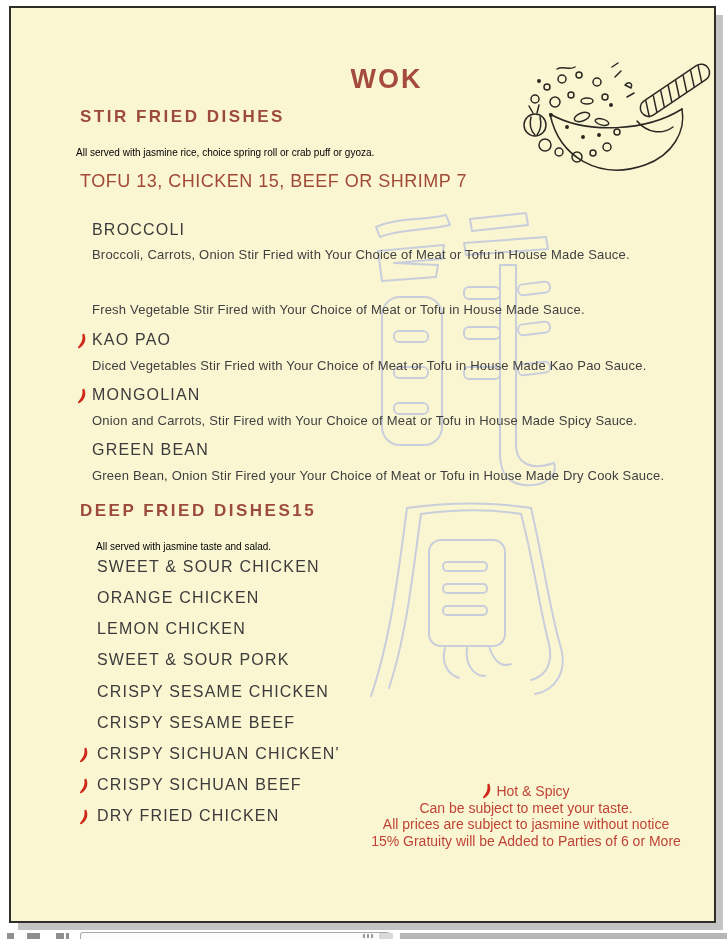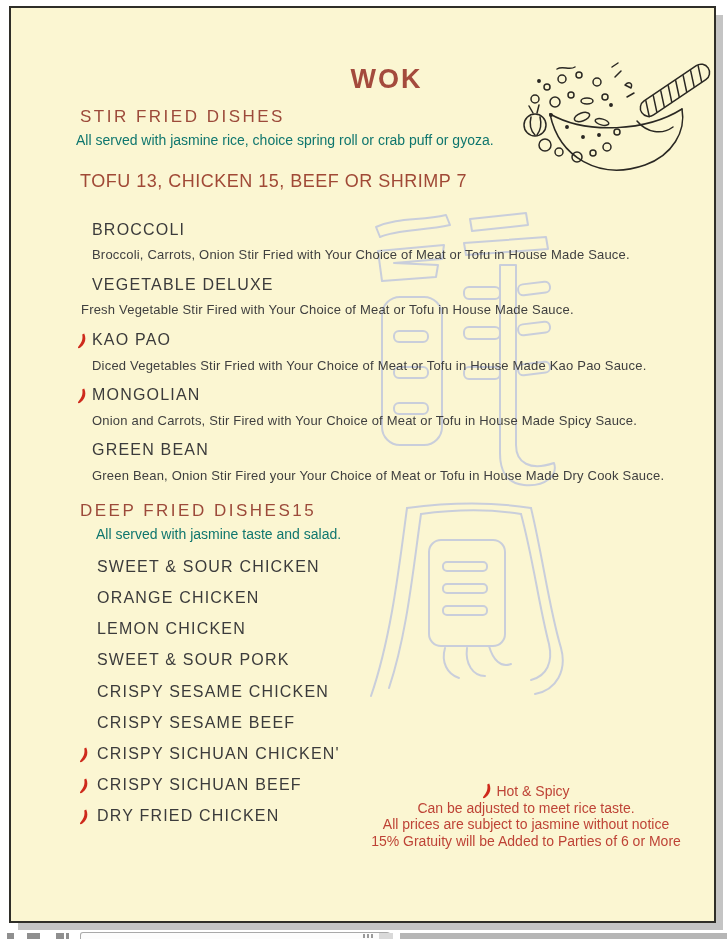--- a/index.html
+++ b/index.html
@@ -11,23 +11,23 @@
     position:absolute;left:9px;top:6px;width:703px;height:913px;
     background:#FBF6D2;border:2px solid #2F2E28;
     box-shadow:8px 8px 0 -1px #C4C4C4;
   }
   .page *{position:absolute;}
   .title{
     left:24px;top:56px;width:100%;text-align:center;
     font-size:27px;font-weight:bold;letter-spacing:2px;color:#A44B3D;
   }
   .sec-heading{
-    font-size:17px;font-weight:normal;letter-spacing:2.5px;color:#9C4A3A;white-space:nowrap;text-align:center;
-  }
-  .note{font-size:14px;color:#0f766e;white-space:nowrap;}
+    font-size:17px;font-weight:bold;letter-spacing:2.5px;color:#9C4A3A;white-space:nowrap;text-align:center;
+  }
+  .note{font-size:10px;color:#000000;white-space:nowrap;margin-top:15px;}
   .price-line{font-size:18px;letter-spacing:.5px;color:#A04936;white-space:nowrap;}
   .dish-name{font-size:16px;letter-spacing:1.2px;color:#3B3B3B;white-space:nowrap;}
   .dish-desc{font-size:13px;letter-spacing:.2px;color:#3F3F3F;white-space:nowrap;text-align:center;}
   .deep-price{}
   .footer{left:320px;top:775px;width:390px;text-align:center;color:#BE4336;font-size:14px;line-height:16.5px;}
   .footer div{position:static;}
   .chili{width:10px;height:16px;}
   .wm{stroke:#C9CEDB;fill:none;stroke-width:2;stroke-linejoin:round;stroke-linecap:round;}
   .ink{stroke:#2A2823;fill:none;stroke-width:1.5;stroke-linejoin:round;stroke-linecap:round;}
   .bottom-bar{position:absolute;left:0;bottom:0;width:727px;height:8px;background:#ffffff;}
@@ -132,22 +132,21 @@
 
   <div class="title">WOK</div>
 
   <div class="sec-heading" style="left:69px;top:99px">STIR FRIED DISHES</div>
   <div class="note" style="left:65px;top:124px">All served with jasmine rice, choice spring roll or crab puff or gyoza.</div>
   <div class="price-line" style="left:69px;top:163px">TOFU 13, CHICKEN 15, BEEF OR SHRIMP 7</div>
 
   <div class="dish-name" style="left:81px;top:213px">BROCCOLI</div>
   <div class="dish-desc" style="left:81px;top:239px">Broccoli, Carrots, Onion Stir Fried with Your Choice of Meat or Tofu in House Made Sauce.</div>
 
-  <div class="dish-name" style="left:81px;top:268px">VEGETABLE DELUXE</div>
-  <div class="dish-desc" style="left:70px;top:294px">Fresh Vegetable Stir Fired with Your Choice of Meat or Tofu in House Made Sauce.</div>
+  <div class="dish-desc" style="left:81px;top:294px">Fresh Vegetable Stir Fired with Your Choice of Meat or Tofu in House Made Sauce.</div>
 
   <svg class="chili" style="left:66px;top:325px" viewBox="0 0 10 16">
       <path d="M7.2,0.6 C9.4,5.4 8.6,10.8 3.4,14.6 C1.2,16.2 0.2,14.8 1.6,13.2 C5.4,9 6,4.6 5.2,1.4 Z" fill="#CE2A1C"></path>
     </svg>
   <div class="dish-name" style="left:81px;top:323px">KAO PAO</div>
   <div class="dish-desc" style="left:81px;top:350px">Diced Vegetables Stir Fried with Your Choice of Meat or Tofu in House Made Kao Pao Sauce.</div>
 
   <svg class="chili" style="left:66px;top:380px" viewBox="0 0 10 16">
       <path d="M7.2,0.6 C9.4,5.4 8.6,10.8 3.4,14.6 C1.2,16.2 0.2,14.8 1.6,13.2 C5.4,9 6,4.6 5.2,1.4 Z" fill="#CE2A1C"></path>
     </svg>
@@ -177,21 +176,21 @@
   <div class="dish-name" style="left:86px;top:768px">CRISPY SICHUAN BEEF</div>
   <svg class="chili" style="left:68px;top:801px" viewBox="0 0 10 16">
       <path d="M7.2,0.6 C9.4,5.4 8.6,10.8 3.4,14.6 C1.2,16.2 0.2,14.8 1.6,13.2 C5.4,9 6,4.6 5.2,1.4 Z" fill="#CE2A1C"></path>
     </svg>
   <div class="dish-name" style="left:86px;top:799px">DRY FRIED CHICKEN</div>
 
   <div class="footer">
     <div><svg class="chili" style="position:static;vertical-align:-3px;margin-right:4px" width="9" height="15" viewBox="0 0 10 16">
           <path d="M7.2,0.6 C9.4,5.4 8.6,10.8 3.4,14.6 C1.2,16.2 0.2,14.8 1.6,13.2 C5.4,9 6,4.6 5.2,1.4 Z" fill="#CE2A1C"></path>
         </svg><span style="position:static">Hot &amp; Spicy</span></div>
-    <div>Can be adjusted to meet rice taste.</div>
+    <div>Can be subject to meet your taste.</div>
     <div>All prices are subject to jasmine without notice</div>
     <div>15% Gratuity will be Added to Parties of 6 or More</div>
   </div>
 </div>
 
 <div class="bottom-bar">
   <div class="bb-btn" style="left:7px;width:7px"></div>
   <div class="bb-btn" style="left:27px;width:13px"></div>
   <div class="bb-btn" style="left:56px;width:8px"></div>
   <div class="bb-btn" style="left:66px;width:3px"></div>

